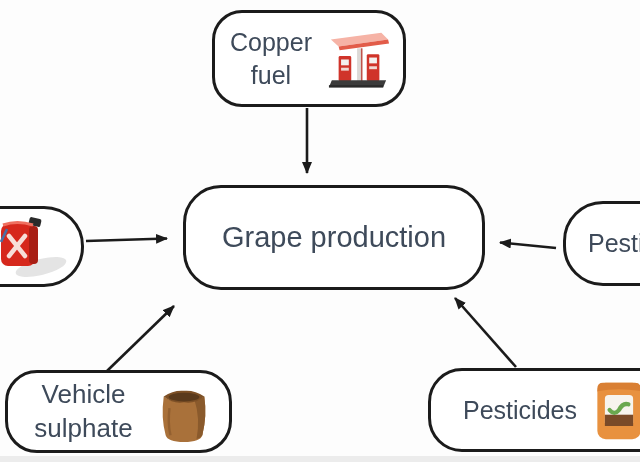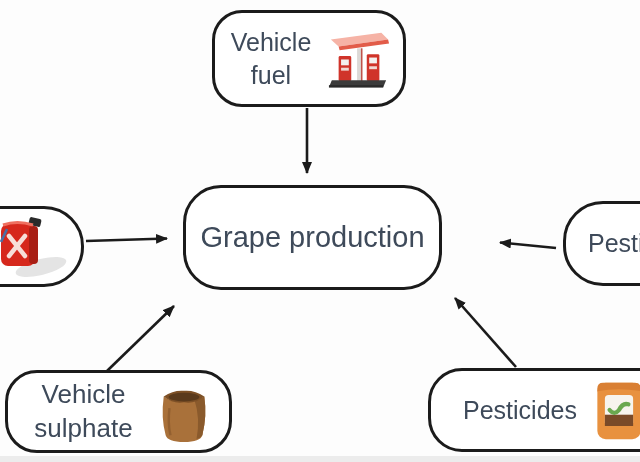--- a/index.html
+++ b/index.html
@@ -9,21 +9,21 @@
   }
   .node{
     position:absolute;background:#ffffff;border:3px solid #1b1b1b;
     box-sizing:border-box;display:flex;align-items:center;justify-content:center;
   }
   .node .label{white-space:pre-line;}
   
   .n-vehicle{left:212px;top:10px;width:194px;height:97px;border-radius:30px;gap:8px;padding:0 8px;}
   .n-vehicle .label{width:92px;text-align:center;font-size:25px;line-height:1.3;}
   
-  .n-grape{left:183px;top:185px;width:259px;height:105px;border-radius:38px;}
+  .n-grape{left:183px;top:185px;width:302px;height:105px;border-radius:38px;}
   .n-grape .label{font-size:29px;}
   
   .n-can{left:-62px;top:206px;width:146px;height:81px;border-radius:40px;justify-content:flex-end;padding-right:6px;}
   
   .n-pesticides{left:563px;top:201px;width:195px;height:85px;border-radius:40px;justify-content:flex-start;padding-left:22px;}
   .n-pesticides .label{font-size:25px;white-space:nowrap;}
   
   .n-copper{left:5px;top:370px;width:227px;height:83px;border-radius:32px;gap:14px;}
   .n-copper .label{width:116px;text-align:center;font-size:26px;line-height:1.28;}
   
@@ -47,21 +47,21 @@
     <g stroke="#1b1b1b" stroke-width="2.6" fill="none">
       <path d="M307,108 L307,173" marker-end="url(#ah)"></path>
       <path d="M86,241 L167,238.5" marker-end="url(#ah)"></path>
       <path d="M556,248 L500,242.5" marker-end="url(#ah)"></path>
       <path d="M107,371 L174,306" marker-end="url(#ah)"></path>
       <path d="M516,367 L455,298" marker-end="url(#ah)"></path>
     </g>
   </svg>
 
   <div class="node n-vehicle">
-    <span class="label">Vehicle fuel</span>
+    <span class="label">Copper fuel</span>
     <svg width="68" height="64" viewBox="0 0 68 66">
       <polygon points="5,13 57,6 64,13 13,20" fill="#f6b3a6"></polygon>
       <polygon points="13,20 64,13 65,17 14,24" fill="#e25c49"></polygon>
       <rect x="32" y="22" width="5" height="34" fill="#dcd9d6"></rect>
       <rect x="36" y="22" width="1.6" height="34" fill="#c0524a"></rect>
       <rect x="13" y="30" width="13" height="26" rx="1.5" fill="#d0342a"></rect>
       <rect x="15.5" y="33.5" width="8" height="6" fill="#f3f1ef"></rect>
       <rect x="15.5" y="42" width="8" height="3" fill="#f0d9d4"></rect>
       <rect x="42" y="28" width="13" height="28" rx="1.5" fill="#d0342a"></rect>
       <rect x="44.5" y="31.5" width="8" height="6" fill="#f3f1ef"></rect>

